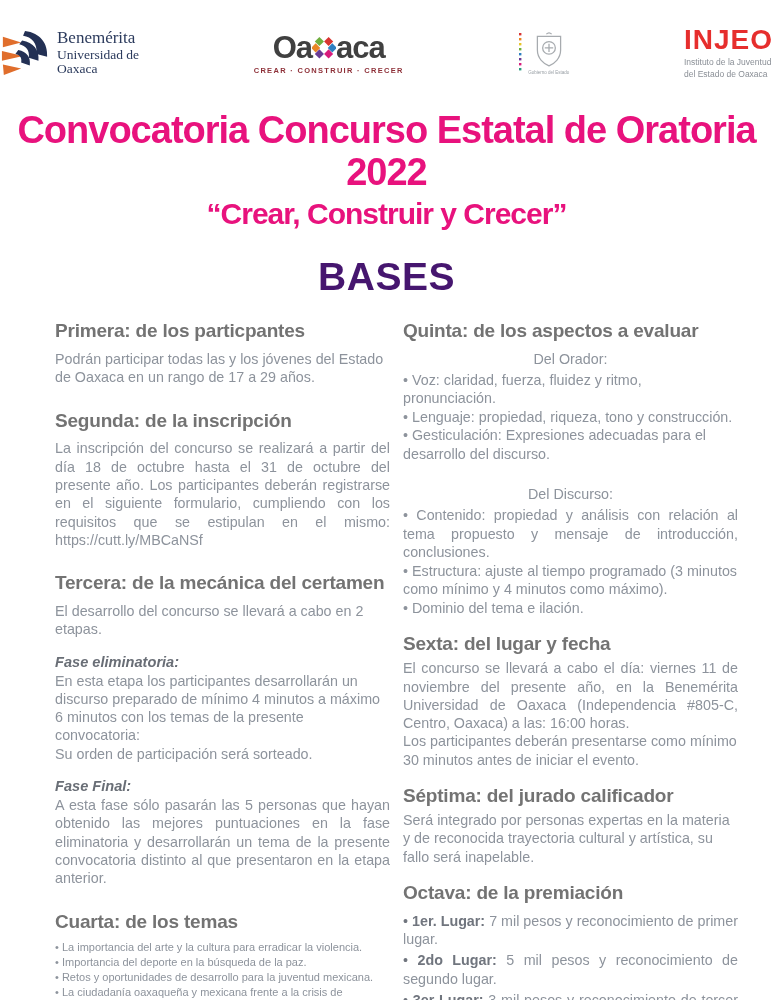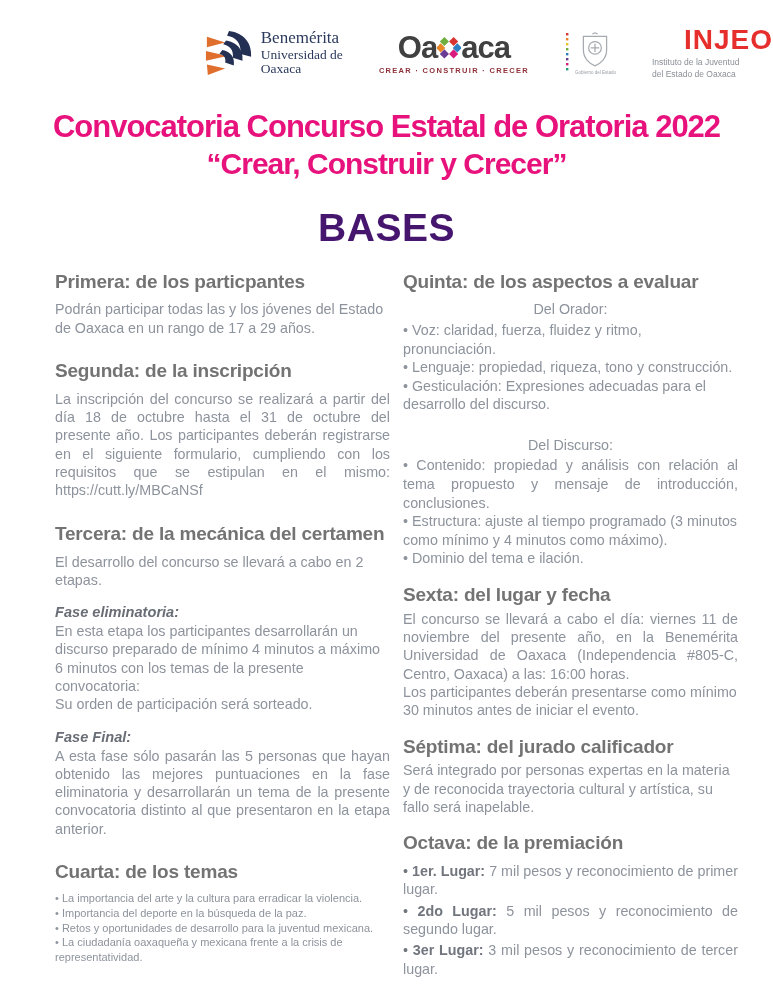--- a/index.html
+++ b/index.html
@@ -1,37 +1,37 @@
 <!DOCTYPE html>
 <html lang="es"><head>
 <meta charset="utf-8">
 <style>
   html,body{margin:0;padding:0;background:#ffffff;}
   .page{
     width:773px;height:1000px;background:#fff;position:relative;overflow:hidden;
     font-family:"Liberation Sans",sans-serif;
   }
   
-  .logos{display:flex;justify-content:flex-end;align-items:center;gap:36px;padding-top:24px;height:58px;}
+  .logos{display:flex;justify-content:space-between;align-items:center;gap:36px;padding-top:24px;height:58px;}
   .buo{display:flex;align-items:center;gap:7px;}
   .buo-text{font-family:"Liberation Serif",serif;color:#2b3a5c;line-height:1.08;}
   .buo-l1{font-size:17px;}
   .buo-l2,.buo-l3{font-size:13.5px;}
   .oax{display:flex;flex-direction:column;align-items:center;}
   .oax-word{font-size:31px;font-weight:bold;color:#404040;letter-spacing:-1px;display:flex;align-items:center;line-height:1;}
   .oax-tag{font-size:7.5px;color:#8e3038;font-weight:bold;letter-spacing:1.3px;margin-top:3px;white-space:nowrap;}
   .gob{display:flex;align-items:center;gap:5px;}
   .gob-col{display:flex;flex-direction:column;align-items:center;}
   .gob-caption{font-size:4.5px;color:#9aa0a6;margin-top:1px;white-space:nowrap;}
   .injeo{display:flex;flex-direction:column;}
-  .injeo-word{font-size:28px;font-weight:bold;color:#e62e2d;letter-spacing:1px;line-height:1;margin-left:32px;}
+  .injeo-word{font-size:28px;font-weight:bold;color:#e62e2d;letter-spacing:1px;line-height:1;}
   .injeo-sub{font-size:8.5px;color:#8a8f96;line-height:1.3;margin-top:3px;}
   
   .title{ text-align:center;margin-top:28px;color:#e8127d;font-weight:bold;}
-  .title-line1{font-size:31px;letter-spacing:-1px;line-height:1.1;}
+  .title-line1{font-size:38px;letter-spacing:-1px;line-height:1.1;}
   .title-line2{font-size:30px;letter-spacing:-1px;line-height:1.15;margin-top:3px;}
   .bases{ text-align:center;margin-top:26px;font-size:39px;color:#46166f;font-weight:bold;letter-spacing:0.5px;line-height:1;}
   
   .cols{display:flex;gap:13px;padding:24px 36px 0 55px;box-sizing:border-box;}
   .col{width:335px;flex:0 0 auto;}
   .sec-h{color:#737373;font-size:19px;font-weight:bold;margin:0 0 8px 0;letter-spacing:-0.2px;line-height:1.15;}
   .body{color:#8d939c;font-size:14.3px;line-height:1.28;margin:0 0 6px 0;}
   .just{text-align:justify;}
   .blk{margin-bottom:23px;}
   .blk-sm{margin-bottom:16px;}

